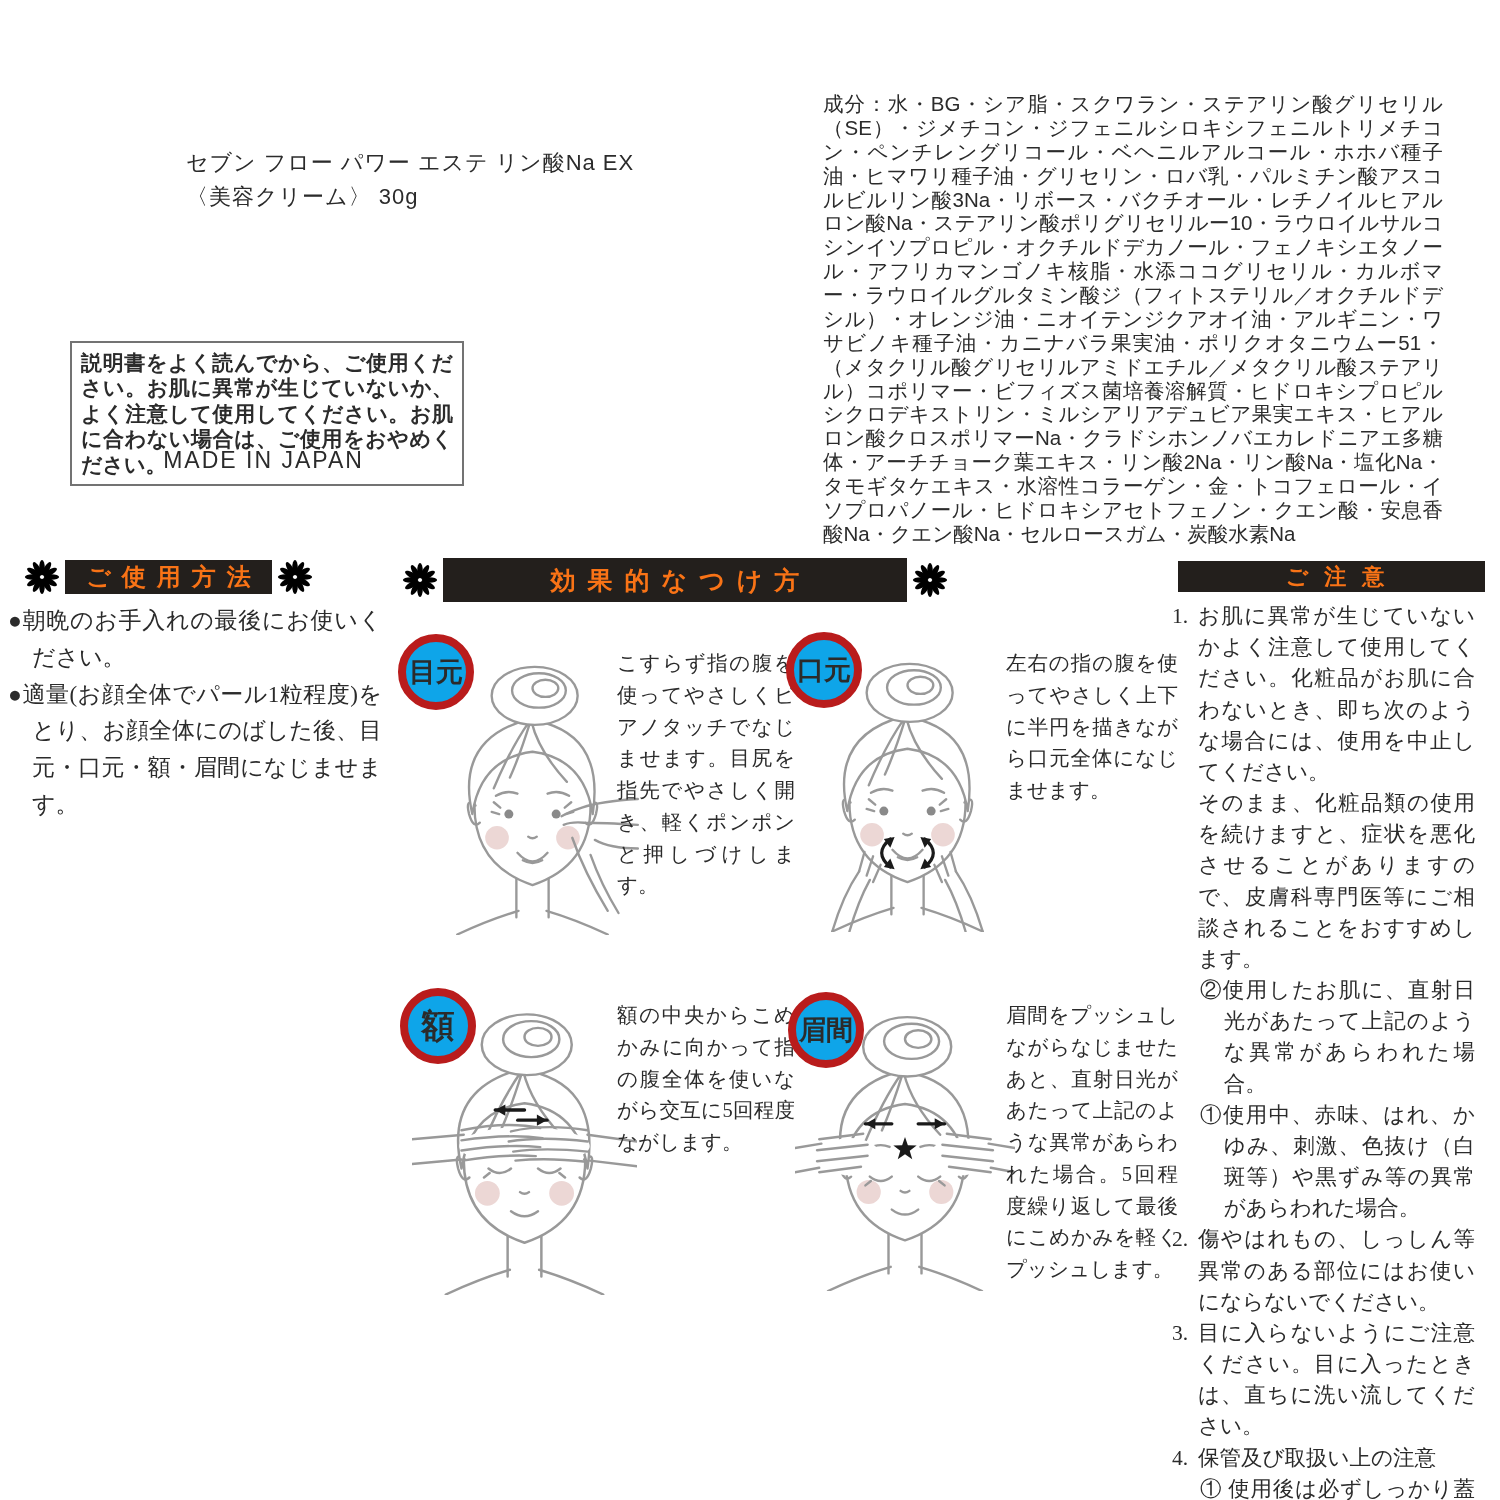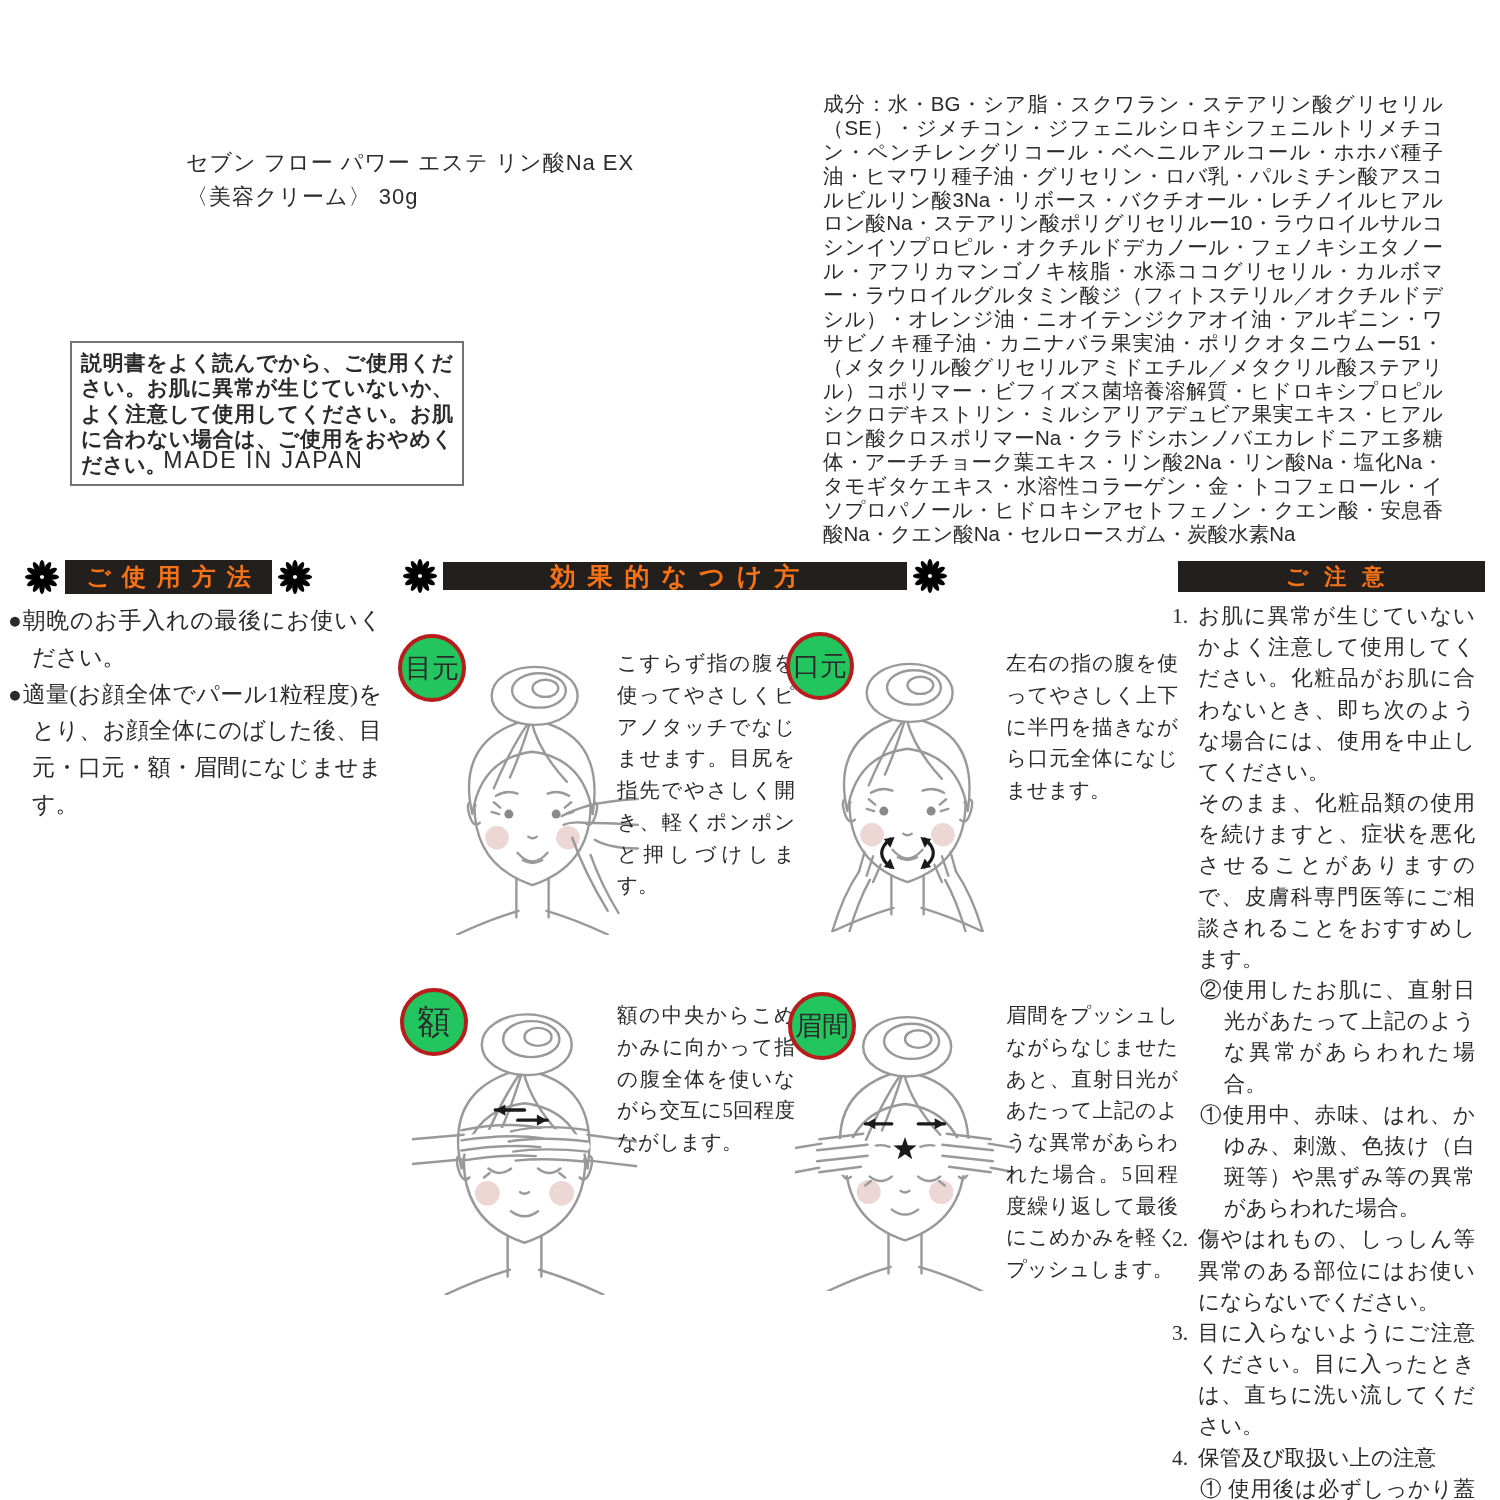--- a/index.html
+++ b/index.html
@@ -19,34 +19,34 @@
 
   
   .ingredients { position:absolute; left:823px; top:92px; width:620px; font-size:20.5px;
                  line-height:1.165; text-align:justify; word-break:break-all; }
 
   
   .sec-header { position:absolute; display:flex; align-items:center; gap:5px; }
   .bar { background:#231f1c; color:#f97316; display:flex; align-items:center; justify-content:center;
          font-weight:bold; }
   .bar-usage  { width:196px; height:34px; font-size:24px; letter-spacing:11px; padding-left:11px; }
-  .bar-app    { width:452px; height:28px; font-size:25px; letter-spacing:12px; padding-left:12px; }
+  .bar-app    { width:452px; height:44px; font-size:25px; letter-spacing:12px; padding-left:12px; }
   .bar-notes  { position:absolute; left:1178px; top:561px; width:284px; height:31px;
                 font-size:22px; letter-spacing:16px; padding-left:23px; }
   .orn { width:36px; height:36px; flex:none; }
 
   
   .usage-list { position:absolute; left:8px; top:603px; width:374px; font-size:23px; line-height:1.6; }
   .usage-item { padding-left:24px; text-indent:-24px; text-align:justify; }
   .usage-item::before { content:"●"; }
 
   
-  .step-circle { position:absolute; width:60px; height:60px; border:4px solid #b91c1c; border-radius:50%;
-                 display:flex; align-items:center; justify-content:center; font-size:27px; font-weight:400;
-                 background:#22c55e; }
+  .step-circle { position:absolute; width:60px; height:60px; border:8px solid #b91c1c; border-radius:50%;
+                 display:flex; align-items:center; justify-content:center; font-size:27px; font-weight:700;
+                 background:#0ea5e9; }
   .step-circle.single { font-size:33px; }
   .step-text { position:absolute; font-size:20.5px; line-height:1.55; text-align:justify; }
 
   
   .notes-list { position:absolute; left:1172px; top:601px; width:303px; font-size:21.5px;
                 line-height:1.45; text-align:justify; }
   .note-item { display:flex; }
   .note-num  { flex:none; width:26px; }
   .note-body { flex:1; min-width:0; }
   .note-sub  { padding-left:1.1em; text-indent:-1.1em; margin-left:2px; }

